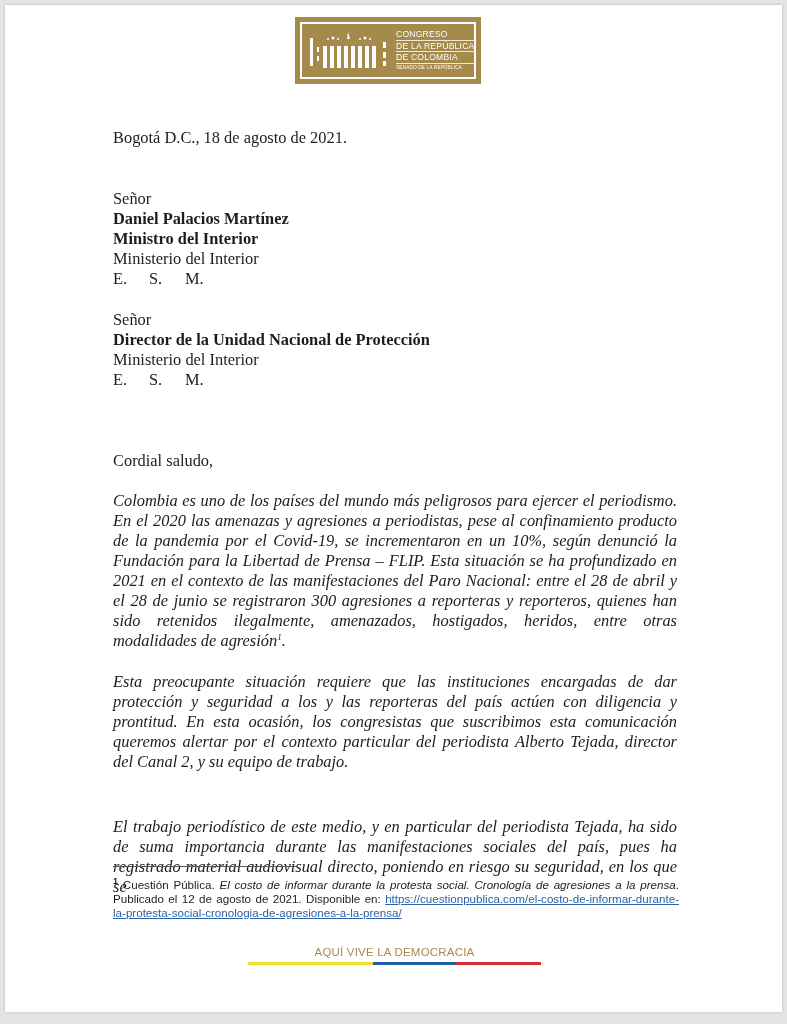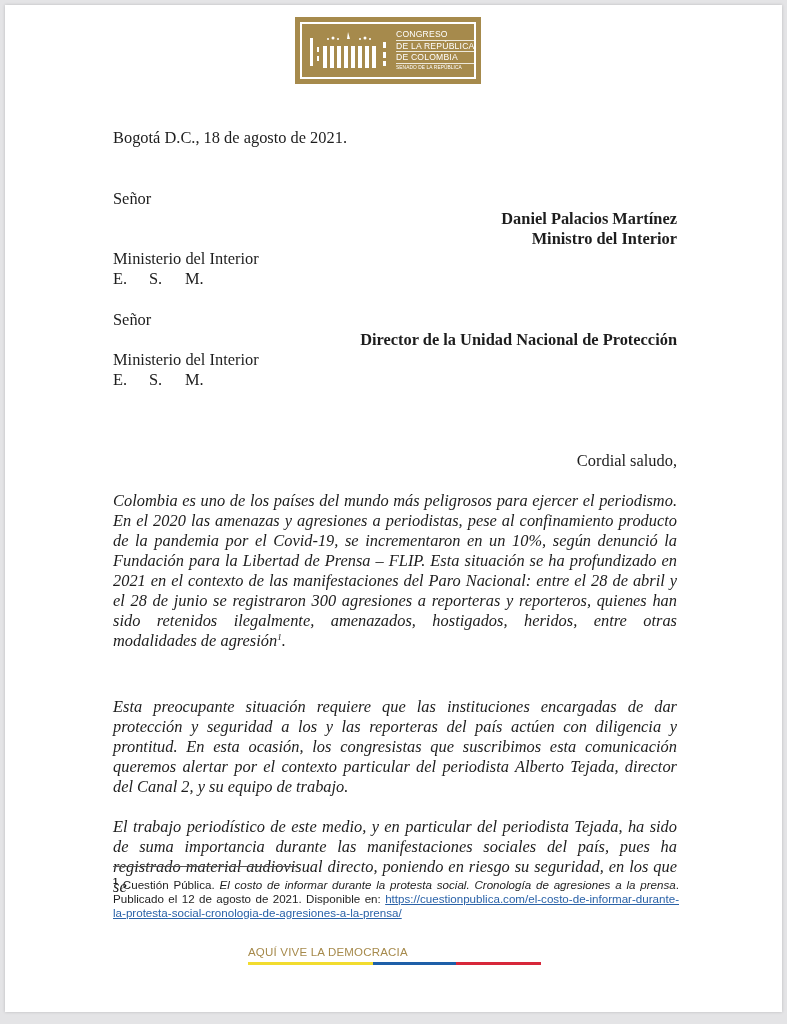--- a/index.html
+++ b/index.html
@@ -33,41 +33,41 @@
   .logo-text div.small { font-size:4.8px; line-height:8px; border-bottom:none; letter-spacing:0.1px; }
   .text {
     position:absolute; left:108px; width:564px;
     font-family:"Liberation Serif", serif;
     font-size:16.4px; line-height:20px; color:#1d1d1d;
   }
   .date { top:123px; }
   .addr { line-height:20px; }
   .addr1 { top:184px; }
   .addr2 { top:305px; }
-  .bold { font-weight:bold;text-align:right; }
+  .bold { font-weight:bold; }
   .esm span { display:inline-block; width:36px; }
-  .greeting { top:446px;text-align:right; }
+  .greeting { top:446px; }
   .p { text-align:justify;font-style:italic; }
   .p1 { top:486px; }
-  .p2 { top:692px; }
+  .p2 { top:667px; }
   .p3 { top:812px; }
   sup.fn { font-size:9px; vertical-align:super; line-height:0; }
   .sep {
     position:absolute; left:108px; top:861px; width:184px; height:1px; background:#555;
   }
   .footnote {
     position:absolute; left:108px; top:873px; width:566px;
     font-family:Liberation Sans, sans-serif;
     font-size:11.6px; line-height:14px; color:#1d1d1d; text-align:justify;
   }
   .footnote i { font-style:italic; }
   .footnote .link { color:#2a62a8; text-decoration:underline; }
   .footnote .fnmark { font-size:9px; vertical-align:super; line-height:0; font-weight:bold; }
   .slogan {
-    position:absolute; left:243px; top:941px; width:293px; text-align:left;
+    position:absolute; left:243px; top:941px; width:293px; text-align:center;
     font-family:"Liberation Sans", sans-serif; font-size:11.5px; color:#a68a4c; letter-spacing:0.2px;
   }
   .flag {
     position:absolute; left:243px; top:957px; width:293px; height:3px; display:flex;
   }
   .flag .y { flex:0 0 42.5%; background:#f2dc2f; }
   .flag .b { flex:0 0 28.5%; background:#1e5fa8; }
   .flag .r { flex:1; background:#d7283a; }
 </style>
 </head>

